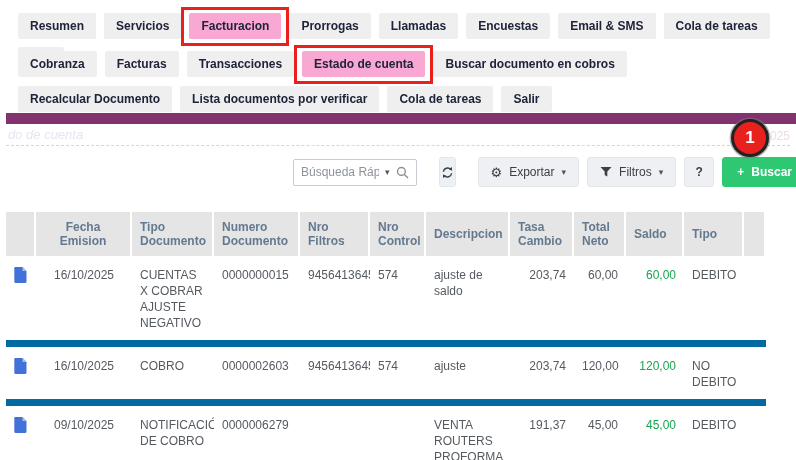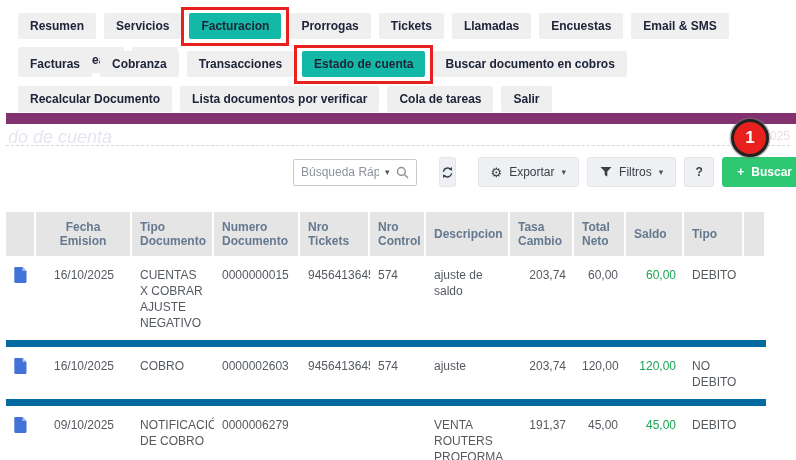--- a/index.html
+++ b/index.html
@@ -11,28 +11,28 @@
   
   .tabs-row { position:absolute; display:flex; flex-wrap:wrap; gap:8px 8px; }
   #nav1 { top:13px; left:18px; right:4px; }
   #nav2 { top:51px; left:18px; width:742px; row-gap:9px; }
   .tabwrap { position:relative; }
   .tab {
     background:#efefef; color:#20243a; font-size:12px; font-weight:bold;
     padding:6px 12px; border-radius:2px; height:26px; line-height:14px;
     white-space:nowrap; cursor:pointer;
   }
-  .tab.active { background:#14b8a6; }
+  .tab.active { background:#f9a8d4; }
   .red-frame {
     position:absolute; left:-8px; right:-8px; top:-6px; bottom:-7px;
     border:3px solid #e8201e; pointer-events:none; z-index:5;
   }
   
   #purple-bar { position:absolute; top:113px; left:6px; right:0; height:11px; background:#833270; }
-  #faint-title { position:absolute; top:127px; left:8px; font-size:18px; color:#e4e7f0;font-style:italic; }
+  #faint-title { position:absolute; top:127px; left:8px; font-size:13px; color:#e4e7f0;font-style:italic; }
   #faint-date  { position:absolute; top:129px; right:6px; font-size:12px; color:#ecdce5; }
   
   #panel { position:absolute; top:145px; left:6px; right:6px; bottom:0; border-top:1px dashed #d6d6d6; }
   
   #toolbar { margin-top:11px; display:flex; align-items:center; height:30px; }
   #toolbar .spacer { width:287px; flex:0 0 auto; }
   .searchbox {
     display:flex; align-items:center; gap:6px; width:130px; height:27px;
     border:1px solid #c6ccd2; border-radius:2px; background:#fff; padding:0 7px;
   }
@@ -92,44 +92,41 @@
         <div class="tab">Servicios</div>
       </div>
       <div class="tabwrap">
         <div class="tab active">Facturacion</div>
         <div class="red-frame" style="border-color: rgb(232, 32, 30);"></div>
       </div>
       <div class="tabwrap">
         <div class="tab">Prorrogas</div>
       </div>
       <div class="tabwrap">
-        <div class="tab">Tickets</div>
-      </div>
-      <div class="tabwrap">
         <div class="tab">Llamadas</div>
       </div>
       <div class="tabwrap">
         <div class="tab">Encuestas</div>
       </div>
       <div class="tabwrap">
         <div class="tab">Email &amp; SMS</div>
       </div>
       <div class="tabwrap">
         <div class="tab">Cola de tareas</div>
       </div>
       <div class="tabwrap">
         <div class="tab">Log</div>
       </div>
     </div>
   <div id="nav2" class="tabs-row">
       <div class="tabwrap">
+        <div class="tab">Cobranza</div>
+      </div>
+      <div class="tabwrap">
         <div class="tab">Facturas</div>
-      </div>
-      <div class="tabwrap">
-        <div class="tab">Cobranza</div>
       </div>
       <div class="tabwrap">
         <div class="tab">Transacciones</div>
       </div>
       <div class="tabwrap">
         <div class="tab active">Estado de cuenta</div>
         <div class="red-frame" style="border-color: rgb(232, 32, 30);"></div>
       </div>
       <div class="tabwrap">
         <div class="tab">Buscar documento en cobros</div>
@@ -216,21 +213,21 @@
           <col style="width:58px">
           <col style="width:60px">
           <col style="width:22px">
       </colgroup>
       <thead>
           <tr id="grid-head">
             <th class=""></th>
             <th class="c-center">Fecha Emision</th>
             <th class="">Tipo Documento</th>
             <th class="">Numero Documento</th>
-            <th class="">Nro Tickets</th>
+            <th class="">Nro Filtros</th>
             <th class="">Nro Control</th>
             <th class="">Descripcion</th>
             <th class="">Tasa Cambio</th>
             <th class="">Total Neto</th>
             <th class="">Saldo</th>
             <th class="">Tipo</th>
             <th class=""></th>
           </tr>
         </thead>
       <tbody id="grid-body">

